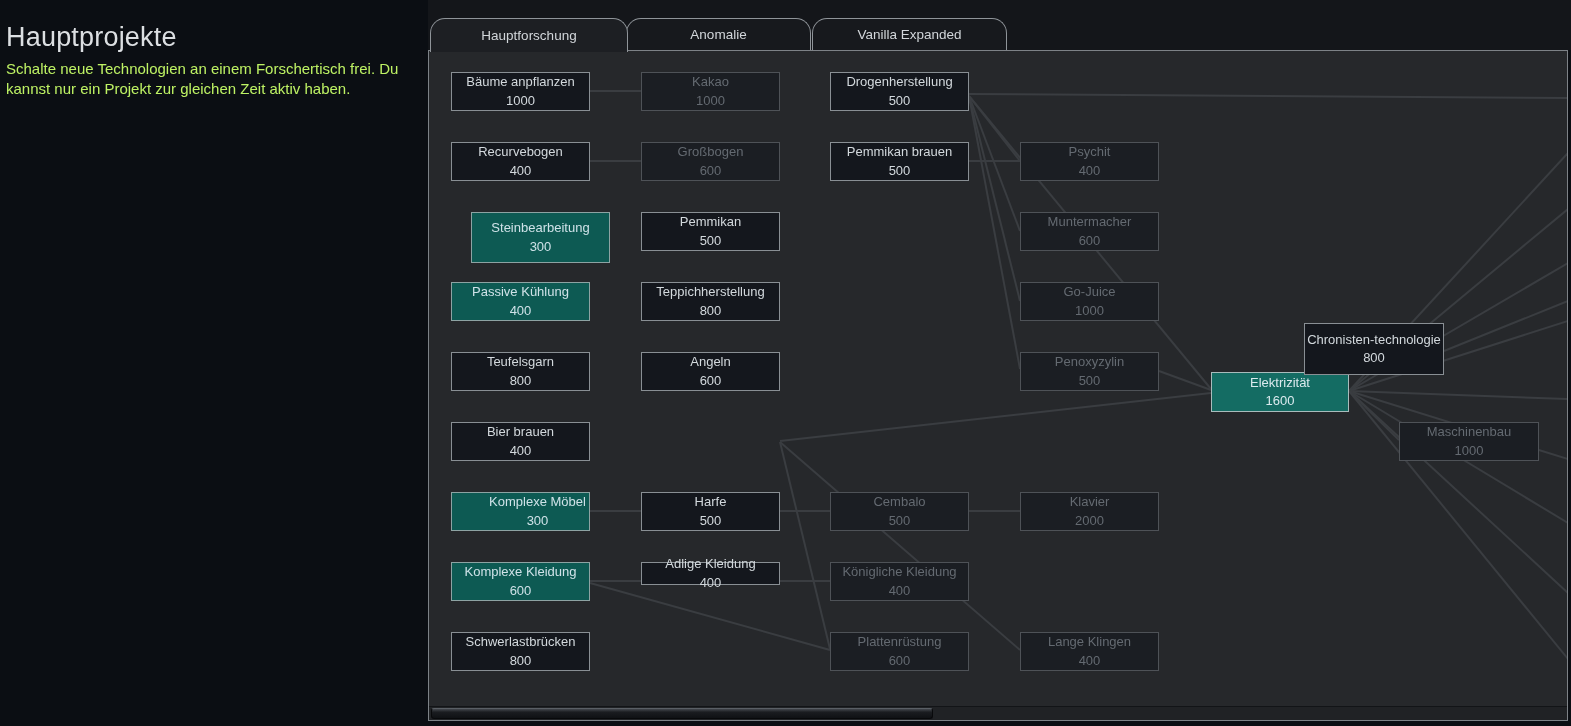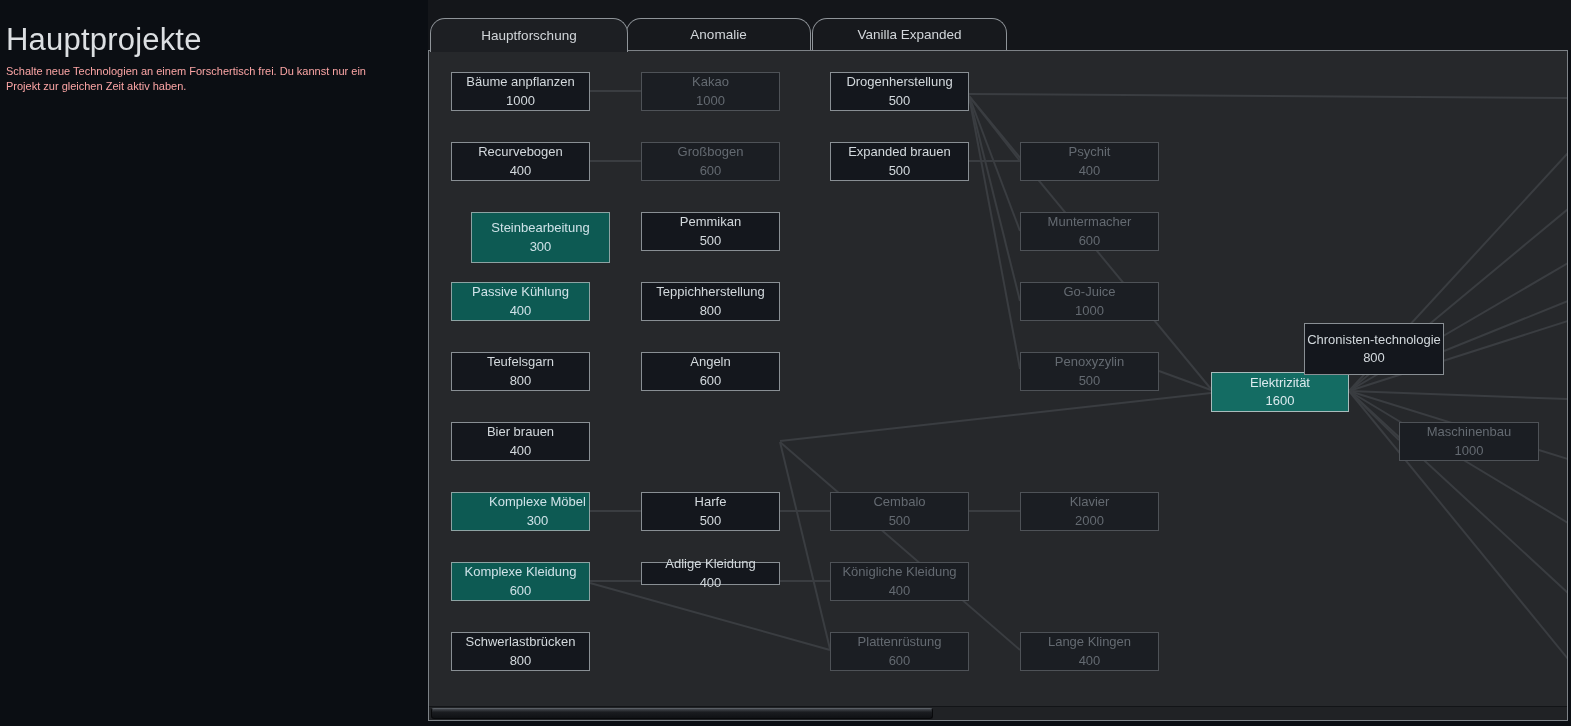--- a/index.html
+++ b/index.html
@@ -6,22 +6,22 @@
     --panel-bg:#26282b; --line:#3a3d41;
     --node-bg:#14171d; --node-border:#898f94; --text-bright:#d3d9dd;
     --locked-bg:#1b1e23; --locked-border:#4e5257; --text-locked:#646a71;
     --done-bg:#0d5a53; --active-bg:#146c63; --done-border:#8da3a3;
   }
   *{margin:0;padding:0;box-sizing:border-box;}
   html,body{width:1571px;height:726px;overflow:hidden;}
   body{background:#0b0e13;font-family:"Liberation Sans",sans-serif;position:relative;}
 
   .sidebar{position:absolute;left:0;top:0;width:428px;height:726px;background:#0b0e13;padding:22px 8px 0 6px;}
-  .sidebar h1{font-size:31px;font-weight:400;color:#dcdfe2;letter-spacing:.2px;margin-bottom:6px;}
-  .sidebar p{font-size:11px;color:#fca5a5;line-height:1.32;max-width:395px;}
+  .sidebar h1{font-size:27px;font-weight:400;color:#dcdfe2;letter-spacing:.2px;margin-bottom:6px;}
+  .sidebar p{font-size:15px;color:#bef264;line-height:1.32;max-width:395px;}
   .topstrip{position:absolute;left:0;top:0;width:1571px;height:14px;background:#0d0f13;}
 
   .header-zone{position:absolute;left:428px;top:0;width:1143px;height:50px;background:#14161a;}
 
   .tab{position:absolute;height:32px;top:18px;background:#17191d;border:1px solid #8f9499;border-bottom:none;
        border-radius:15px 15px 0 0;display:flex;align-items:center;justify-content:center;
        font-size:13.5px;color:#d2d6da;z-index:6;cursor:pointer;}
   .tab.active{height:34px;background:#1d1f23;z-index:7;}
 
   .panel{position:absolute;left:428px;top:50px;width:1140px;height:671px;background:var(--panel-bg);
@@ -157,21 +157,21 @@
       </div>
       <div class="node available" style="left: 212px; top: 511px; width: 139px; height: 23px;">
         <span>Adlige Kleidung</span>
         <span class="cost">400</span>
       </div>
       <div class="node available" style="left: 401px; top: 21px; width: 139px; height: 39px;">
         <span>Drogenherstellung</span>
         <span class="cost">500</span>
       </div>
       <div class="node available" style="left: 401px; top: 91px; width: 139px; height: 39px;">
-        <span>Expanded brauen</span>
+        <span>Pemmikan brauen</span>
         <span class="cost">500</span>
       </div>
       <div class="node locked" style="left: 401px; top: 441px; width: 139px; height: 39px;">
         <span>Cembalo</span>
         <span class="cost">500</span>
       </div>
       <div class="node locked" style="left: 401px; top: 511px; width: 139px; height: 39px;">
         <span>Königliche Kleidung</span>
         <span class="cost">400</span>
       </div>

